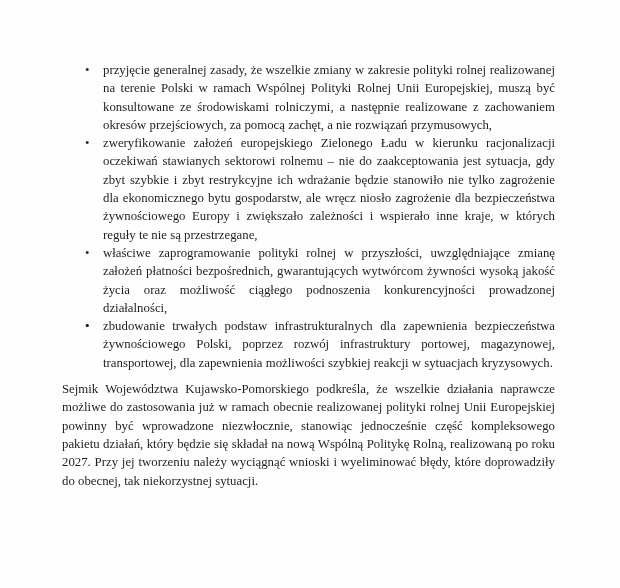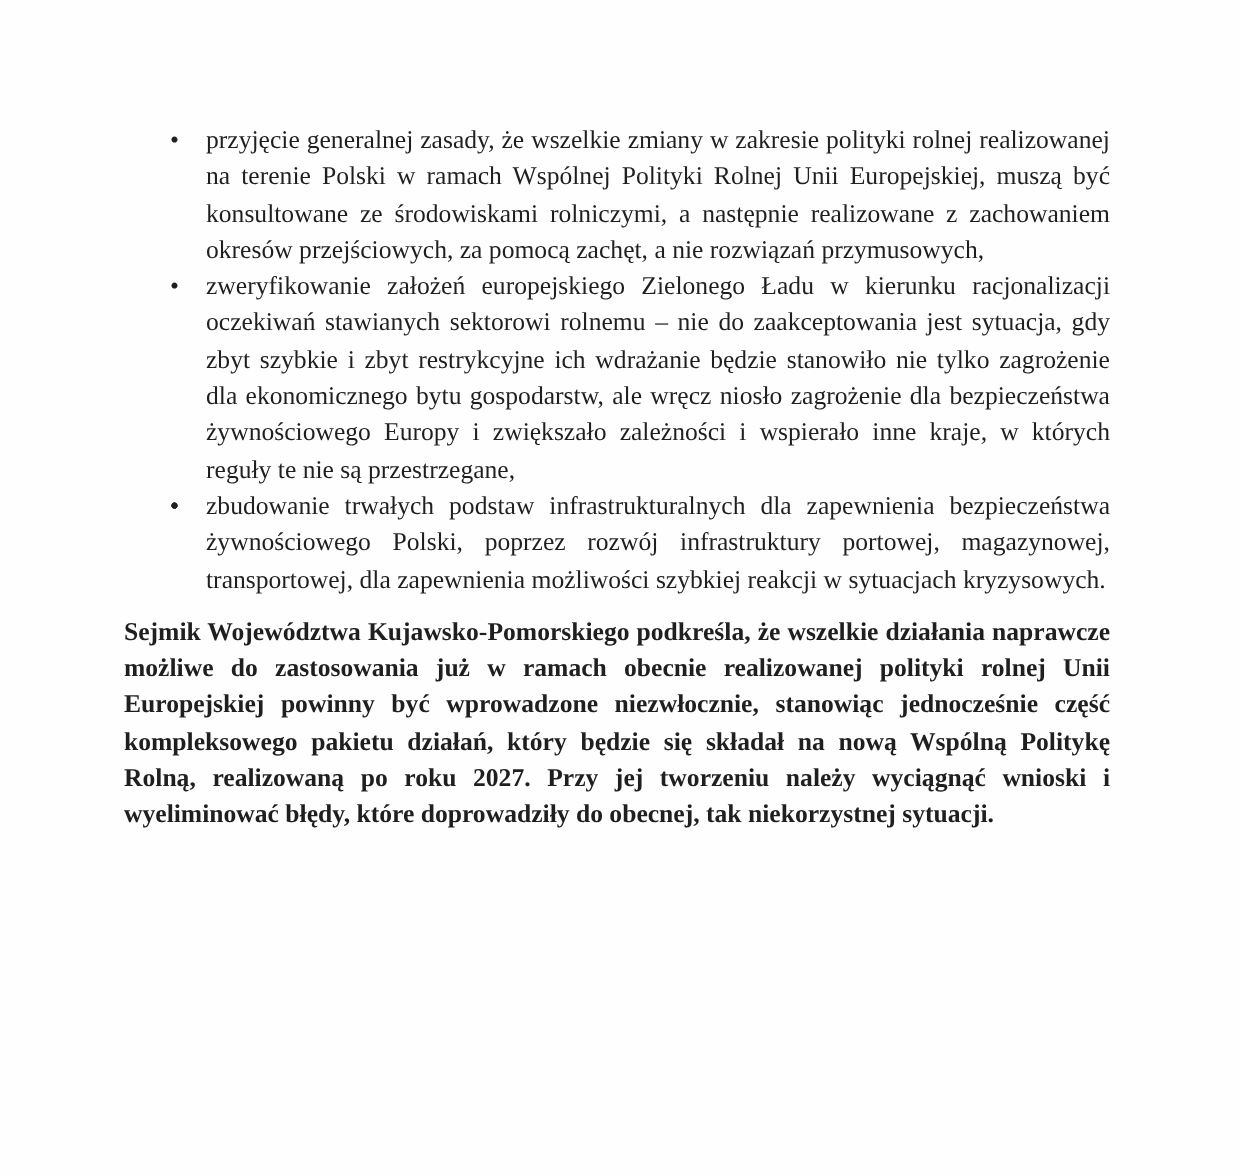--- a/index.html
+++ b/index.html
@@ -34,39 +34,39 @@
   .bullet-marker {
     position: absolute;
     left: 23px;
     top: 0;
     font-size: 12.8px;
   }
   p.closing {
     margin: 8px 0 0 0;
     text-align: justify;
     text-justify: inter-word;
-    font-weight: bold;
   }
 </style>
 </head>
 <body>
 
 <div class="page">
 
   <ul class="bullet-list">
     <li>
       <span class="bullet-marker">•</span>
       <span>przyjęcie generalnej zasady, że wszelkie zmiany w zakresie polityki rolnej realizowanej na terenie Polski w ramach Wspólnej Polityki Rolnej Unii Europejskiej, muszą być konsultowane ze środowiskami rolniczymi, a następnie realizowane z zachowaniem okresów przejściowych,  za pomocą zachęt, a nie rozwiązań przymusowych,</span>
     </li>
     <li>
       <span class="bullet-marker">•</span>
       <span>zweryfikowanie założeń europejskiego Zielonego Ładu w kierunku racjonalizacji oczekiwań stawianych sektorowi rolnemu – nie do zaakceptowania jest sytuacja, gdy zbyt szybkie i zbyt restrykcyjne ich wdrażanie będzie stanowiło nie tylko zagrożenie dla ekonomicznego bytu gospodarstw, ale wręcz niosło zagrożenie dla bezpieczeństwa żywnościowego Europy i zwiększało zależności i wspierało inne kraje, w których reguły te nie są przestrzegane,</span>
     </li>
     <li>
       <span class="bullet-marker">•</span>
+      <span>właściwe zaprogramowanie polityki rolnej w przyszłości, uwzględniające zmianę założeń płatności bezpośrednich, gwarantujących wytwórcom żywności wysoką jakość życia oraz możliwość ciągłego podnoszenia konkurencyjności prowadzonej działalności,</span>
     </li>
     <li>
       <span class="bullet-marker">•</span>
     </li>
     <li>
       <span class="bullet-marker">•</span>
       <span>zbudowanie trwałych podstaw infrastrukturalnych dla zapewnienia bezpieczeństwa żywnościowego Polski, poprzez rozwój infrastruktury portowej, magazynowej, transportowej, dla zapewnienia możliwości szybkiej reakcji w sytuacjach kryzysowych.</span>
     </li>
   </ul>
 

